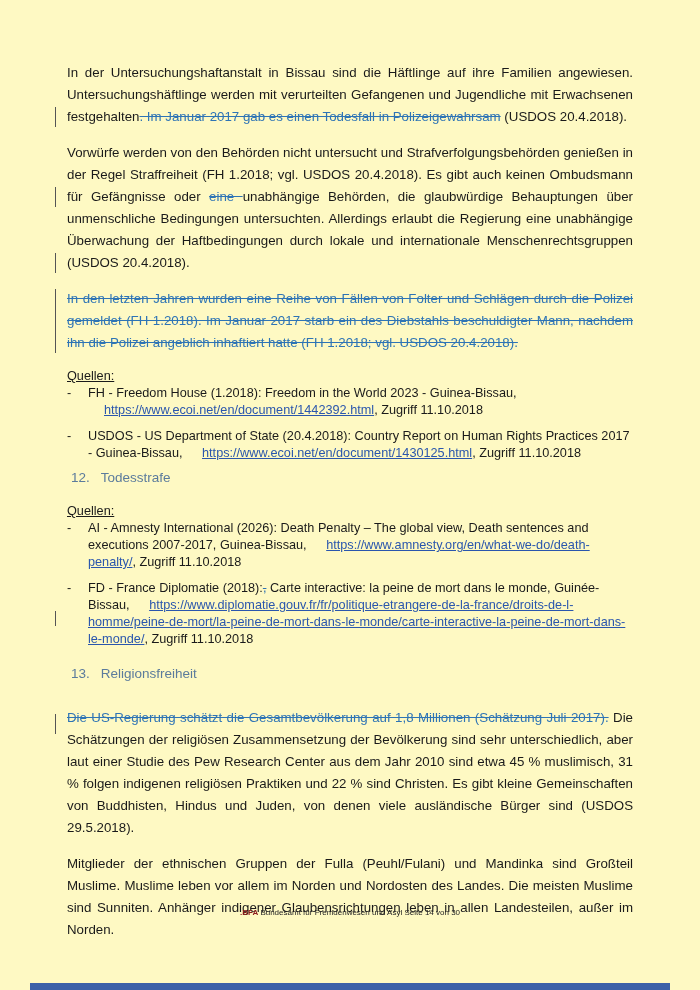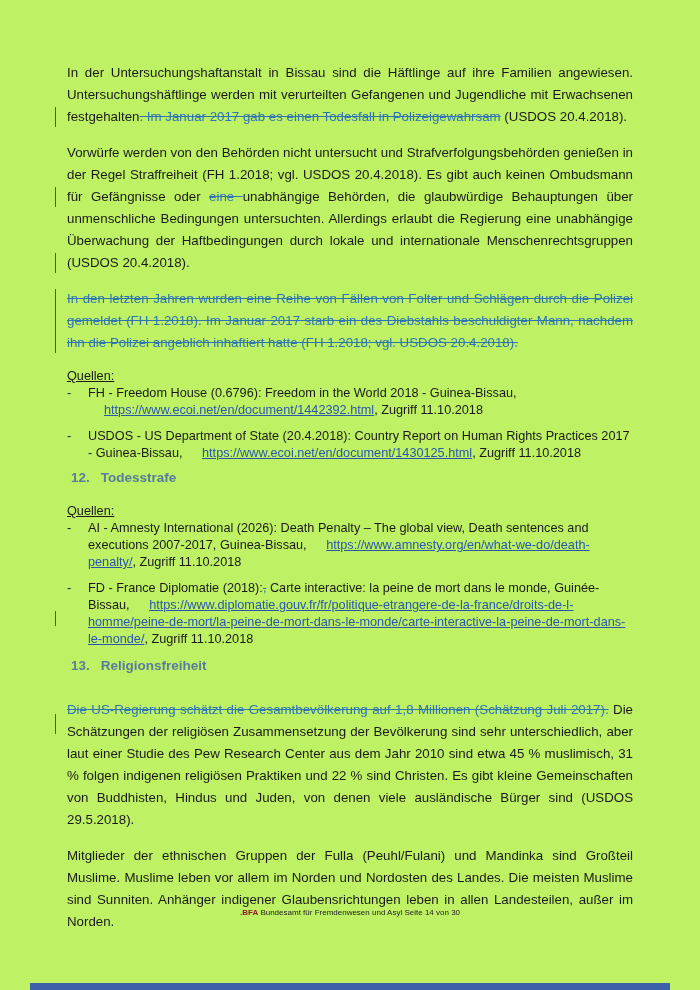--- a/index.html
+++ b/index.html
@@ -1,45 +1,45 @@
 <!DOCTYPE html>
 <html style="--text: #1a1a1a; --heading: #5b7b9c; --deleted: #2e74b5; --link: #2a56ad; --footer-logo: #8b1a1a; --bottom-bar: #3c61a8; --change-bar: #555555;"><head>
 <meta charset="utf-8">
 <style>
   :root{
     --text:#1a1a1a; --heading:#5b7b9c; --deleted:#2e74b5; --link:#2a56ad;
     --footer-logo:#8b1a1a; --bottom-bar:#3c61a8; --change-bar:#555555;
   }
   html,body{margin:0;padding:0;background:#ffffff;}
   .page{
-    position:relative; width:700px; height:990px; background:#bef264;
+    position:relative; width:700px; height:990px; background:#fef9c3;
     font-family:"Liberation Sans", sans-serif; color:var(--text);
     overflow:hidden;
   }
   .content{position:absolute; left:67px; top:62px; width:566px;}
   p.body{
     margin:0 0 14px 0; font-size:13.3px; line-height:22px;
     text-align:justify; overflow-wrap:break-word;
   }
   .del{color:var(--deleted); text-decoration:line-through;}
   .link{color:var(--link); text-decoration:underline; cursor:pointer; overflow-wrap:break-word; word-break:break-word;padding-left:16px;}
   .sources{margin-top:14px; font-size:12.7px; line-height:17px;}
   .sources .src-label{text-decoration:underline; margin:11px 0 0 0;}
   .src-item{display:flex; margin-top:0;}
   .src-item + .src-item{margin-top:9px;}
   .src-item .dash{width:21px; flex:0 0 21px;}
   .src-item .src-text{flex:1; overflow-wrap:break-word;}
   h2.sec{
     margin:6px 0 0 4px; font-size:13.5px; line-height:19px;
-    color:var(--heading); font-weight:bold;
+    color:var(--heading); font-weight:normal;
   }
   h2.sec .hnum{margin-right:11px;}
   #p4{margin-top:9px;}
   #q2{margin-top:16px;}
-  #h13{margin-top:8px;}
+  #h13{margin-top:16px;}
   #p5{margin-top:24px;}
   .change-bar{
     position:absolute; left:55px; width:1px; background:var(--change-bar);
   }
   .footer{
     position:absolute; top:908px; left:0; width:700px;
     text-align:center; font-size:8px; color:#222; line-height:10px;
   }
   .f-logo{color:var(--footer-logo); font-weight:bold;}
   .f-bold{font-weight:normal;}
@@ -58,21 +58,21 @@
     <p class="body" id="p1"><span>In der Untersuchungshaftanstalt in Bissau sind die Häftlinge auf ihre Familien angewiesen. Untersuchungshäftlinge werden mit verurteilten Gefangenen und Jugendliche mit Erwachsenen festgehalten</span><span class="del">. Im Januar 2017 gab es einen Todesfall in Polizeigewahrsam</span><span> (USDOS 20.4.2018).</span></p>
 
     <p class="body" id="p2"><span>Vorwürfe werden von den Behörden nicht untersucht und Strafverfolgungsbehörden genießen in der Regel Straffreiheit (FH 1.2018; vgl. USDOS 20.4.2018). Es gibt auch keinen Ombudsmann für Gefängnisse oder </span><span class="del">eine </span><span>unabhängige Behörden, die glaubwürdige Behauptungen über unmenschliche Bedingungen untersuchten. Allerdings erlaubt die Regierung eine unabhängige Überwachung der Haftbedingungen durch lokale und internationale Menschenrechtsgruppen (USDOS 20.4.2018).</span></p>
 
     <p class="body" id="p3"><span class="del">In den letzten Jahren wurden eine Reihe von Fällen von Folter und Schlägen durch die Polizei gemeldet (FH 1.2018). Im Januar 2017 starb ein des Diebstahls beschuldigter Mann, nachdem ihn die Polizei angeblich inhaftiert hatte (FH 1.2018; vgl. USDOS 20.4.2018).</span></p>
 
     <div class="sources" id="q1">
       <div class="src-label">Quellen:</div>
       <div class="src-item">
         <span class="dash">-</span>
-        <div class="src-text"><span>FH - Freedom House (0.6796): Freedom in the World 2018 - Guinea-Bissau, </span><a class="link">https://www.ecoi.net/en/document/1442392.html</a><span>, Zugriff 11.10.2018</span></div>
+        <div class="src-text"><span>FH - Freedom House (1.2018): Freedom in the World 2023 - Guinea-Bissau, </span><a class="link">https://www.ecoi.net/en/document/1442392.html</a><span>, Zugriff 11.10.2018</span></div>
       </div>
       <div class="src-item">
         <span class="dash">-</span>
         <div class="src-text"><span>USDOS - US Department of State (20.4.2018): Country Report on Human Rights Practices 2017 - Guinea-Bissau, </span><a class="link">https://www.ecoi.net/en/document/1430125.html</a><span>, Zugriff 11.10.2018</span></div>
       </div>
     </div>
 
     <h2 class="sec" id="h12"><span class="hnum">12.</span><span>Todesstrafe</span></h2>
 
 

